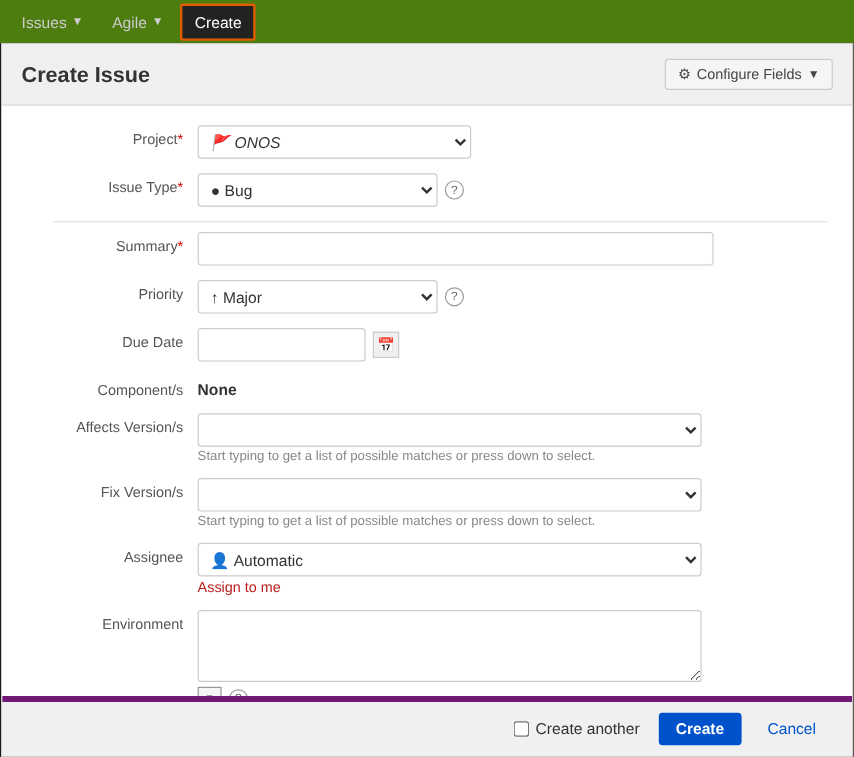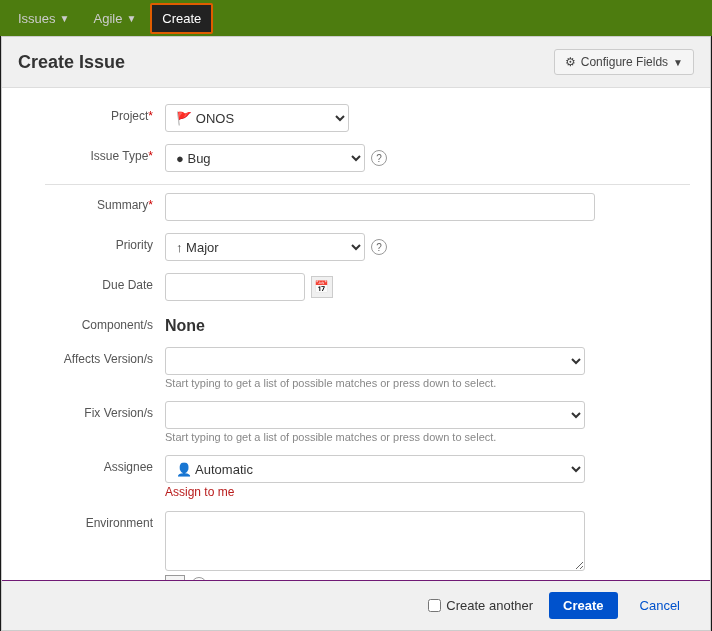--- a/index.html
+++ b/index.html
@@ -143,21 +143,22 @@
       border: 1px solid #ccc;
       border-radius: 3px;
       padding: 4px 6px;
       font-size: 13px;
       background: #fff;
       color: #333;
       height: 28px;
     }
 
     .select-project {
-      width: 184px;
+      width: 228px;
+      font-style: italic;
     }
 
     .select-issue-type {
       width: 200px;
     }
 
     .select-priority {
       width: 200px;
     }
 
@@ -203,21 +204,21 @@
     }
 
     .field-hint {
       font-size: 11px;
       color: #888;
       margin-top: 2px;
     }
 
     .component-value {
       font-weight: bold;
-      font-size: 16px;
+      font-size: 13px;
       color: #333;
       padding-top: 4px;
     }
 
     .assign-link {
       color: #b91c1c;
       font-size: 12px;
       cursor: pointer;
       text-decoration: none;
       margin-top: 2px;
@@ -248,21 +249,21 @@
       display: flex;
       align-items: center;
       justify-content: center;
       font-size: 10px;
       cursor: pointer;
       color: #555;
     }
 
     .modal-footer {
       background: #f0f0f0;
-      border-top: 1px solid #701a75;
+      border-top: 5px solid #701a75;
       padding: 10px 16px;
       display: flex;
       align-items: center;
       justify-content: flex-end;
       gap: 8px;
       height: 50px;
     }
 
     .checkbox-label {
       display: flex;

